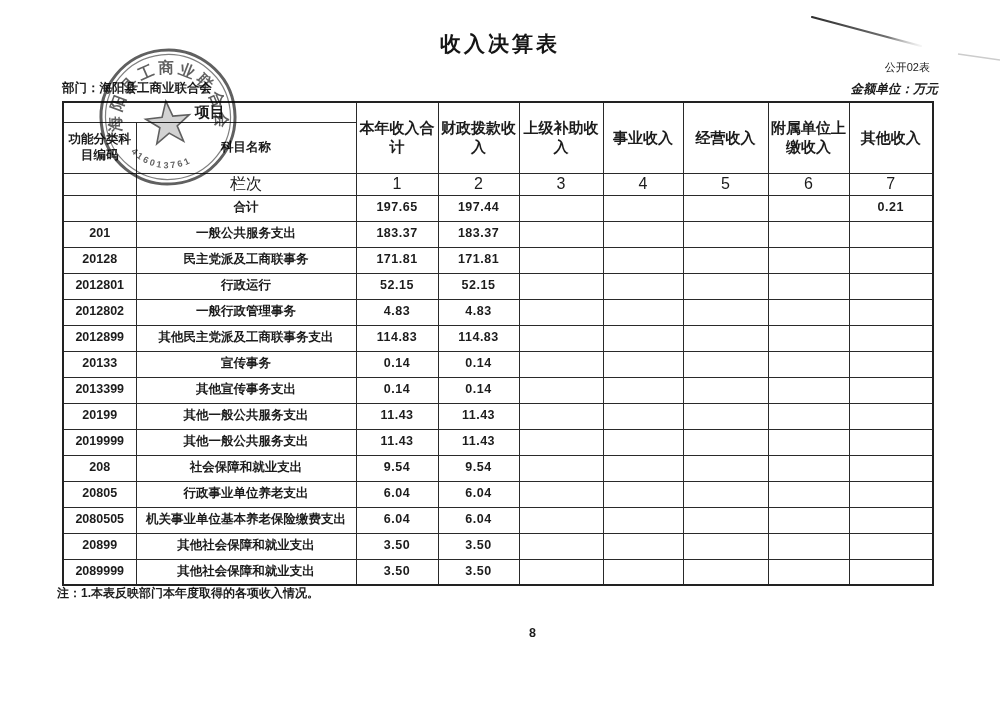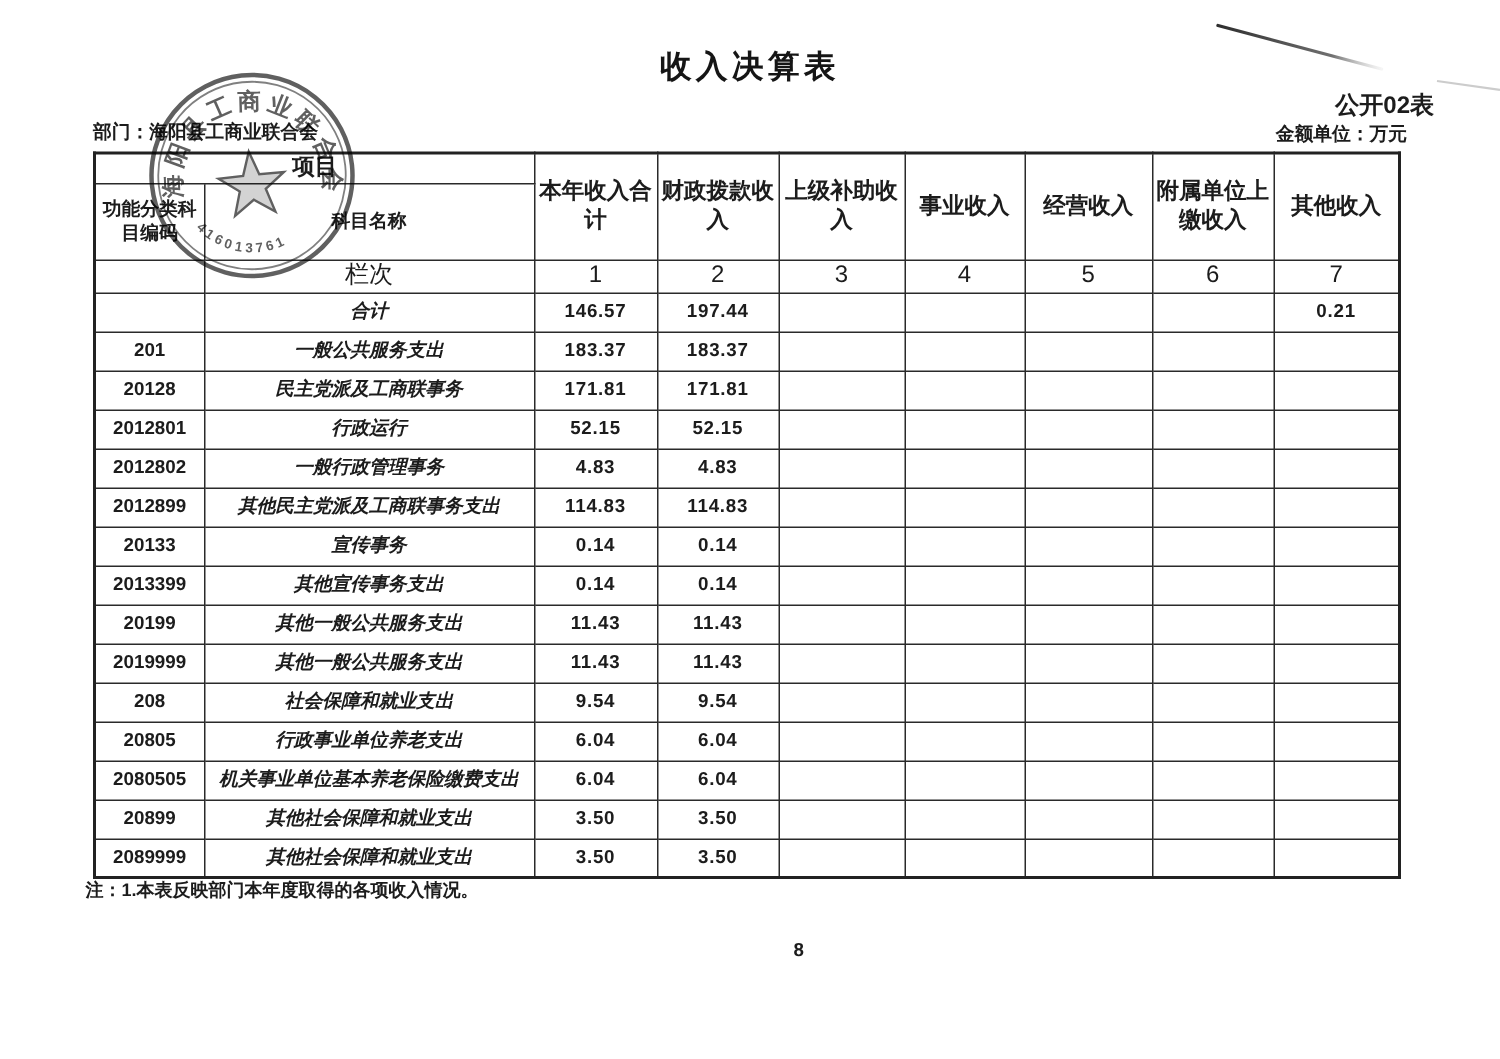--- a/index.html
+++ b/index.html
@@ -5,41 +5,41 @@
   html,body{margin:0;padding:0;background:#ffffff;}
   .page{
     position:relative;width:1000px;height:706px;background:#fff;overflow:hidden;
     font-family:"Liberation Sans","DejaVu Sans",sans-serif;color:#1c1c1c;
   }
   .artifacts{position:absolute;left:0;top:0;pointer-events:none;}
   .title{
     position:absolute;left:0;top:30px;width:1000px;text-align:center;
     font-size:21px;font-weight:700;letter-spacing:3px;color:#151515;
   }
-  .doc-label{position:absolute;right:44px;top:60px;font-size:16px;font-weight:700;}
-  .unit-label{position:absolute;right:62px;top:81px;font-size:12.5px;font-weight:700;}
+  .doc-label{position:absolute;right:70px;top:60px;font-size:11px;font-weight:400;}
+  .unit-label{position:absolute;right:62px;top:81px;font-size:12.5px;font-weight:700;font-style:italic;}
   .dept{position:absolute;left:62px;top:80px;font-size:12.5px;font-weight:700;text-align:right;}
   table.main{
     position:absolute;left:62px;top:101px;width:870px;
     border-collapse:collapse;table-layout:fixed;
   }
   table.main th,table.main td{
     border:1.5px solid #2a2a2a;padding:0;overflow:hidden;
     font-size:12.5px;font-weight:700;text-align:center;vertical-align:middle;
     color:#1c1c1c;line-height:1.25;
   }
   table.main{border:2px solid #222;}
   tr.r-a{height:16px;}
   tr.r-a th{font-size:15px;}
   tr.r-b{height:51px;}
   tr.r-lc{height:22px;}
   tr.r-lc td{font-size:16px;font-weight:400;}
   tbody tr{height:26px;}
   td.code{font-size:12px;font-weight:600;}
-  td.name{text-align:left;padding-left:5px;font-size:12px;font-style:italic;}
+  td.name{text-align:left;padding-left:5px;font-size:12px;}
   td.val{text-align:right;padding-right:6px;font-size:12px;font-weight:600;letter-spacing:0.5px;}
   .notes{position:absolute;left:57px;top:586px;font-size:12px;font-weight:700;line-height:14px;}
   .notes .n2{padding-left:26px;margin-top:1px;}
   .pageno{position:absolute;left:529px;top:626px;font-size:12.5px;font-weight:600;}
   .stamp{
     position:absolute;left:88px;top:37px;width:160px;height:160px;
     mix-blend-mode:multiply;opacity:0.88;pointer-events:none;
     transform:rotate(-6deg);
   }
 </style>
@@ -102,21 +102,21 @@
         <td>4</td>
         <td>5</td>
         <td>6</td>
         <td>7</td>
       </tr>
     </thead>
     <tbody id="tbody">
         <tr>
           <td class="code"></td>
           <td class="name">合计</td>
-          <td class="val">146.57</td>
+          <td class="val">197.65</td>
           <td class="val">197.44</td>
           <td class="val"></td>
           <td class="val"></td>
           <td class="val"></td>
           <td class="val"></td>
           <td class="val">0.21</td>
         </tr>
         <tr>
           <td class="code">201</td>
           <td class="name">一般公共服务支出</td>

